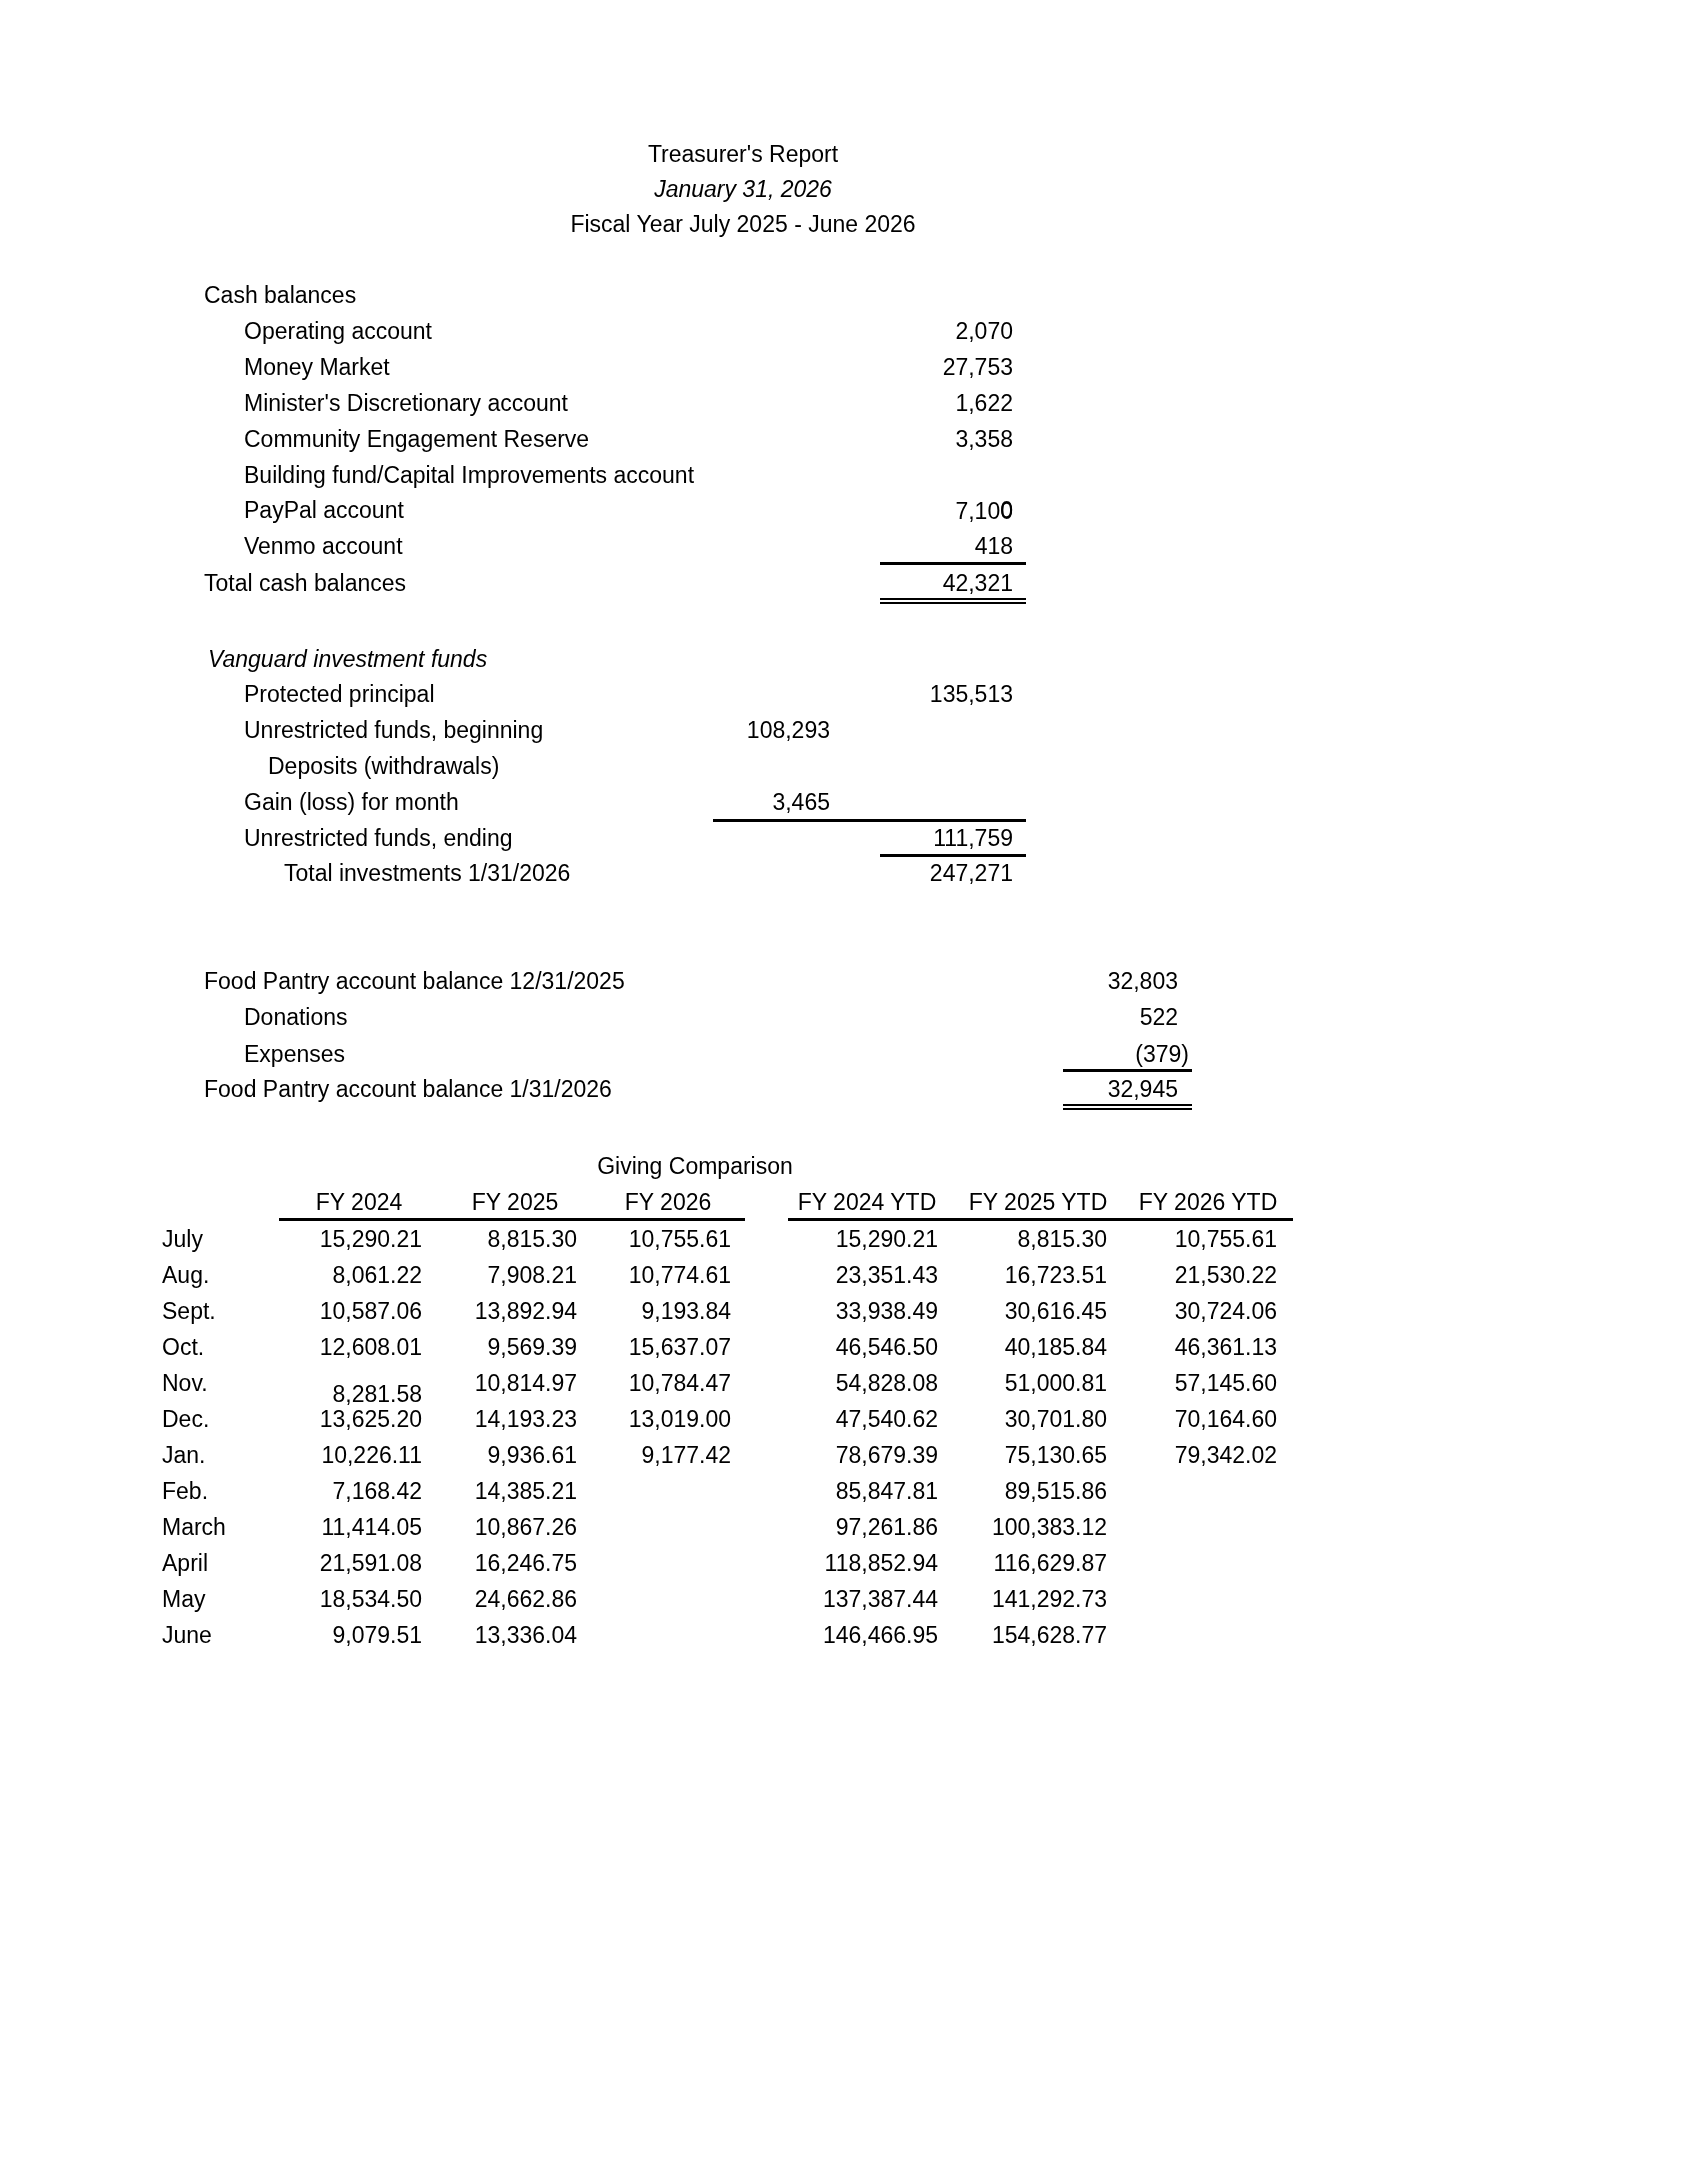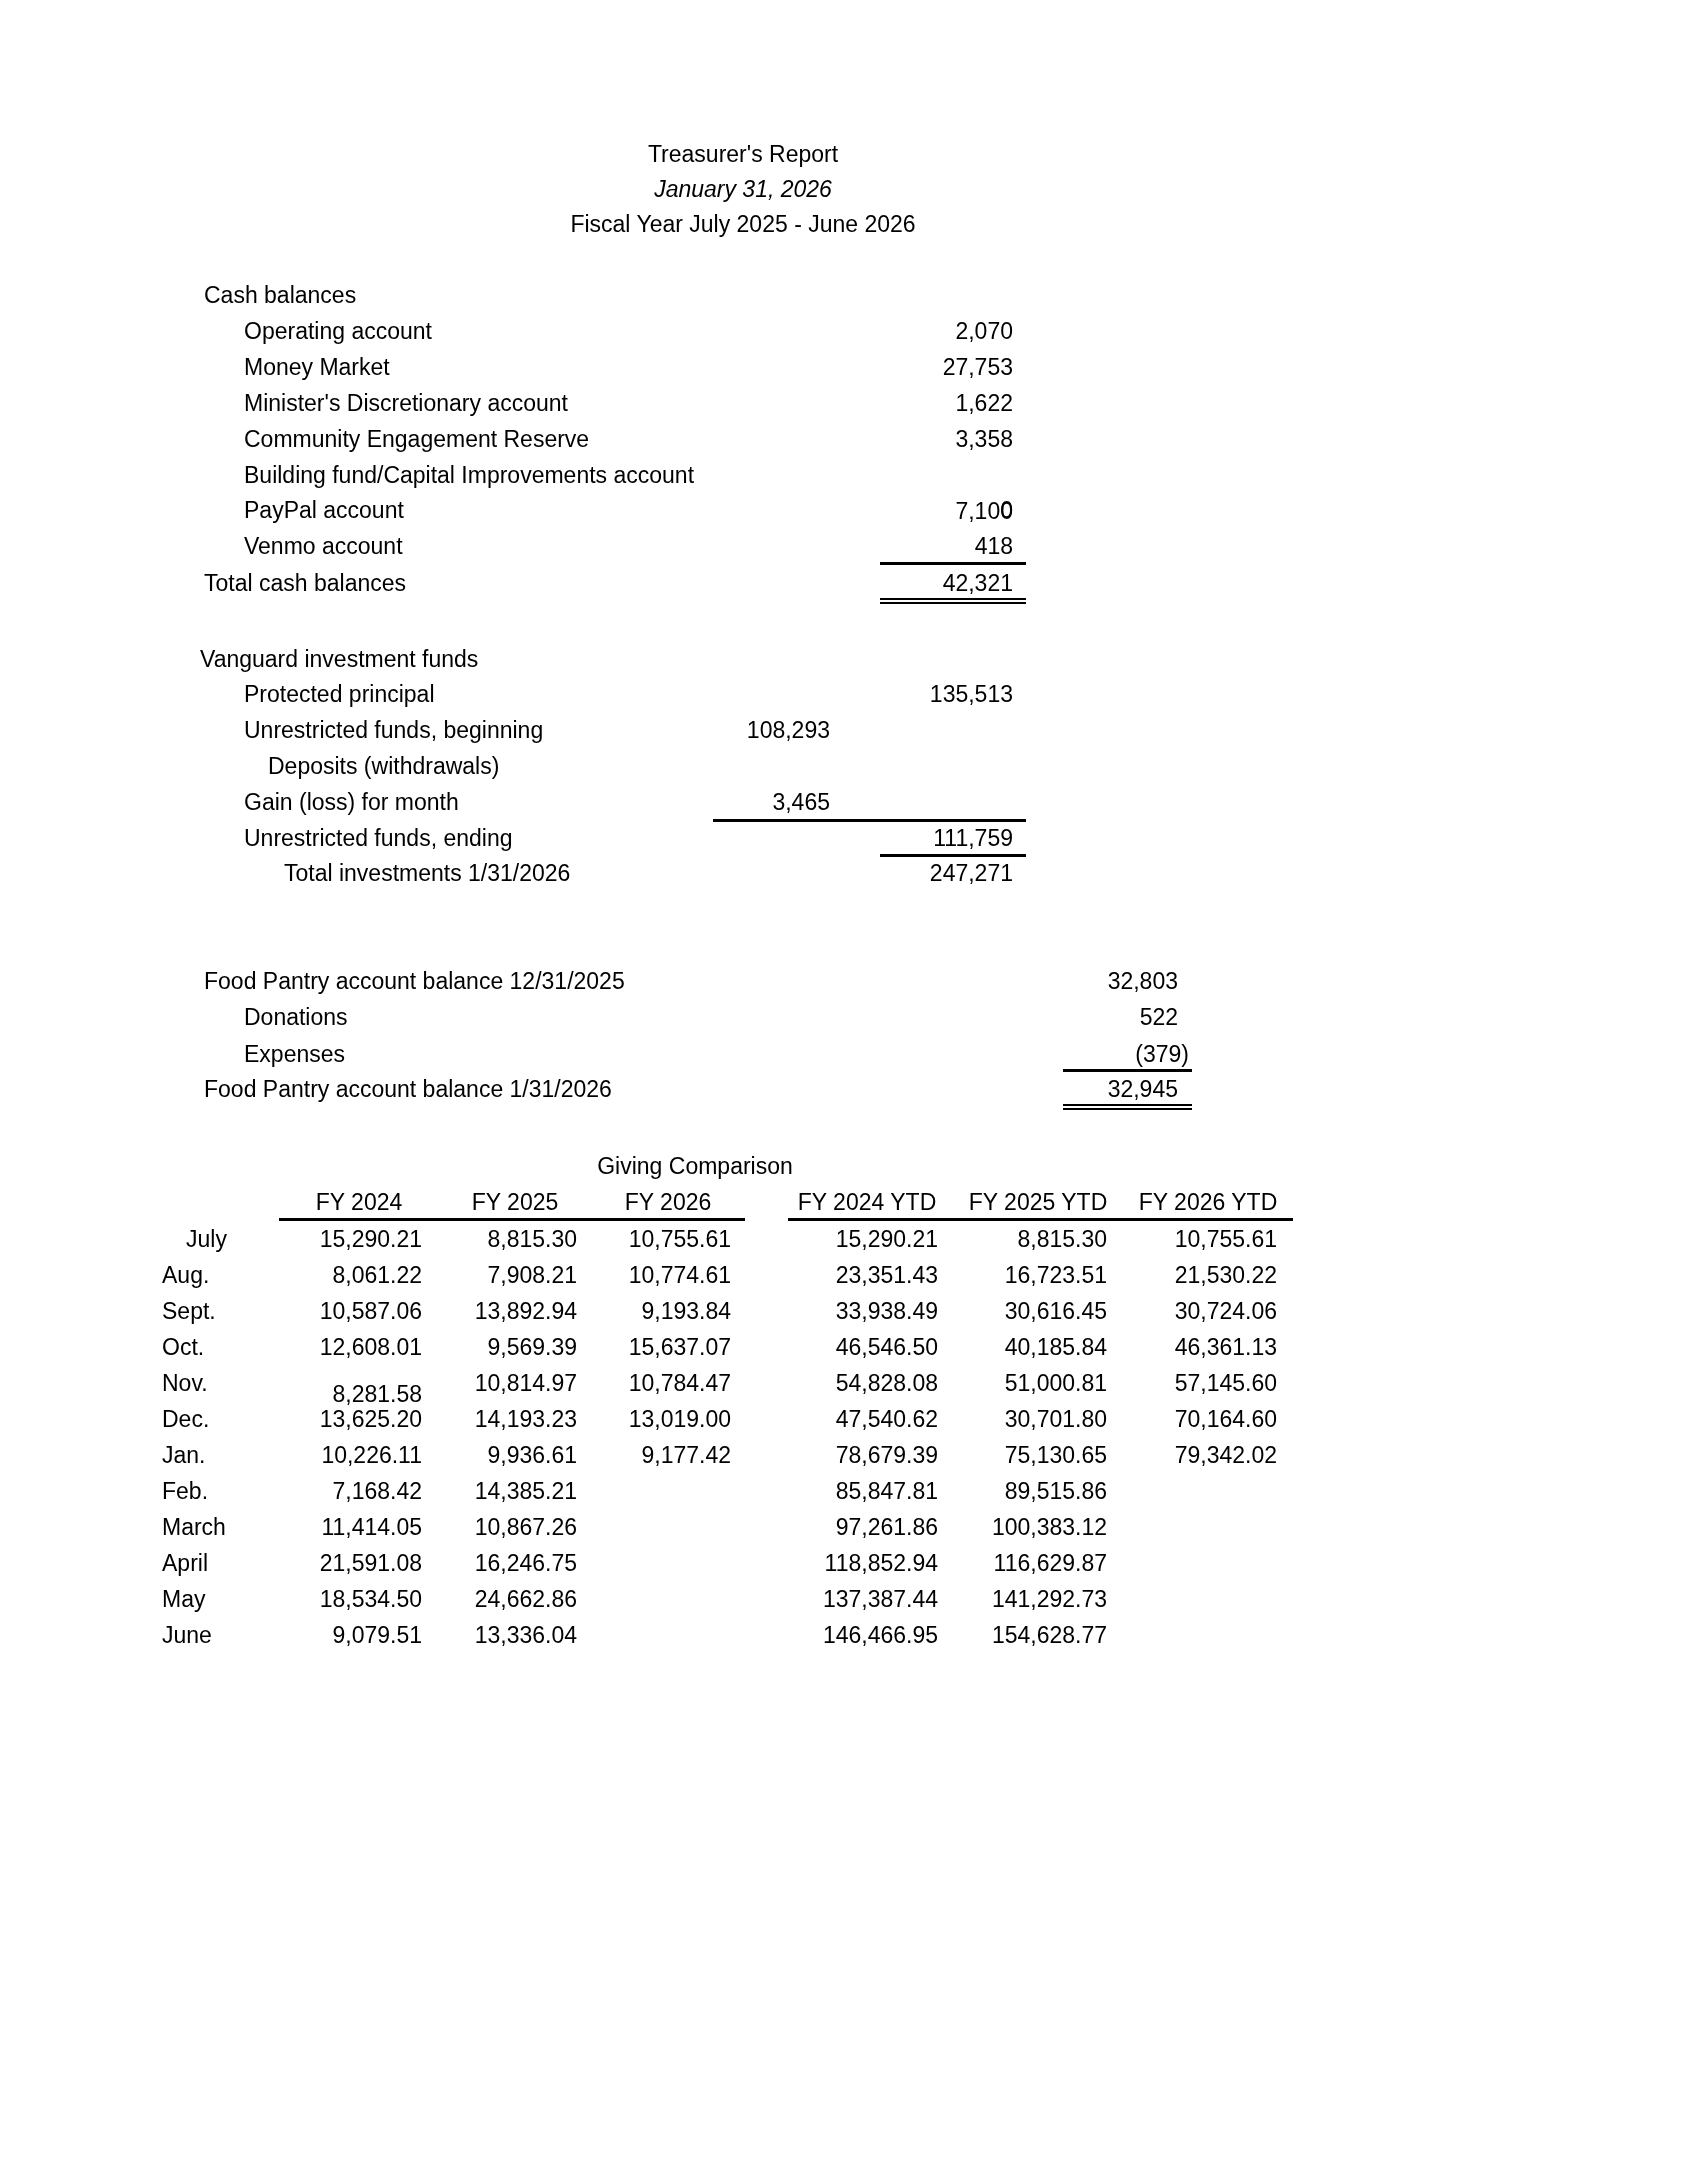--- a/index.html
+++ b/index.html
@@ -50,21 +50,21 @@
         <div class="t r" style="left:815px;top:532px;width:198px;">418</div>
       </div>
     </div>
   <div class="hl" style="left:880px;top:562px;width:146px;"></div>
   <div class="t" style="left:204px;top:569px;">Total cash balances</div>
   <div class="t r" style="left:815px;top:569px;width:198px;">42,321</div>
   <div class="dl" style="left:880px;top:598px;width:146px;"></div>
 </div>
 
 <div>
-  <div class="t" style="left:200px;top:645px;">Vanguard investment funds</div>
+  <div class="t" style="left:208px;top:645px;font-style:italic;">Vanguard investment funds</div>
   <div class="t" style="left:244px;top:680px;">Protected principal</div>
   <div class="t r" style="left:815px;top:680px;width:198px;">135,513</div>
   <div class="t" style="left:244px;top:716px;">Unrestricted funds, beginning</div>
   <div class="t r" style="left:632px;top:716px;width:198px;">108,293</div>
   <div class="t" style="left:244px;top:752px;margin-left:24px;">Deposits (withdrawals)</div>
   <div class="t" style="left:244px;top:788px;">Gain (loss) for month</div>
   <div class="t r" style="left:632px;top:788px;width:198px;">3,465</div>
   <div class="hl" style="left:713px;top:819px;width:313px;"></div>
   <div class="t" style="left:244px;top:824px;">Unrestricted funds, ending</div>
   <div class="t r" style="left:815px;top:824px;width:198px;">111,759</div>
@@ -91,21 +91,21 @@
   <div class="t c" style="left:359px;top:1188px;">FY 2024</div>
   <div class="t c" style="left:515px;top:1188px;">FY 2025</div>
   <div class="t c" style="left:668px;top:1188px;">FY 2026</div>
   <div class="t c" style="left:867px;top:1188px;">FY 2024 YTD</div>
   <div class="t c" style="left:1038px;top:1188px;">FY 2025 YTD</div>
   <div class="t c" style="left:1208px;top:1188px;">FY 2026 YTD</div>
   <div class="hl" style="left:279px;top:1218px;width:466px;"></div>
   <div class="hl" style="left:788px;top:1218px;width:505px;"></div>
   <div id="giving-rows">
       <div>
-        <div class="t" style="left:162px;top:1225px;margin-left:24px;">July</div>
+        <div class="t" style="left:162px;top:1225px;">July</div>
         <div class="t r" style="left:224px;top:1225px;width:198px;">15,290.21</div>
         <div class="t r" style="left:379px;top:1225px;width:198px;">8,815.30</div>
         <div class="t r" style="left:533px;top:1225px;width:198px;">10,755.61</div>
         <div class="t r" style="left:740px;top:1225px;width:198px;">15,290.21</div>
         <div class="t r" style="left:909px;top:1225px;width:198px;">8,815.30</div>
         <div class="t r" style="left:1079px;top:1225px;width:198px;">10,755.61</div>
       </div>
       <div>
         <div class="t" style="left:162px;top:1261px;">Aug.</div>
         <div class="t r" style="left:224px;top:1261px;width:198px;">8,061.22</div>

